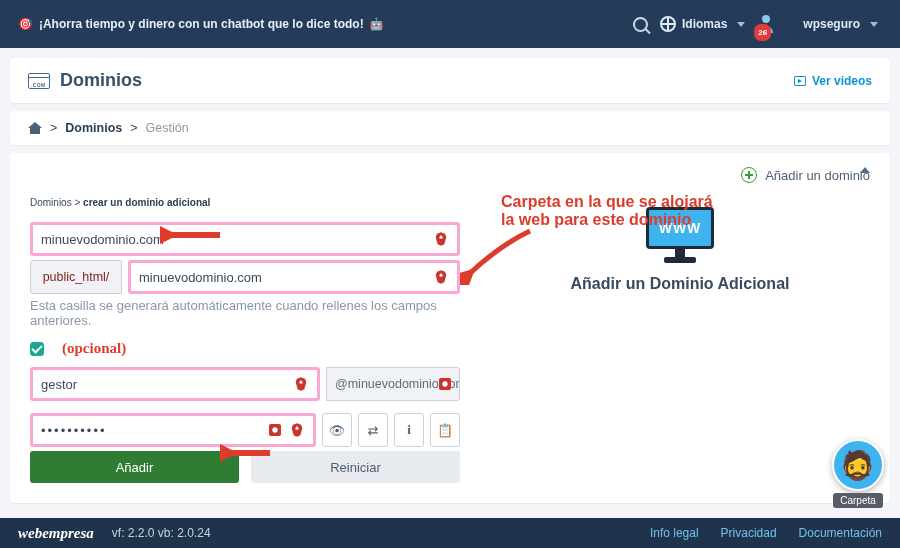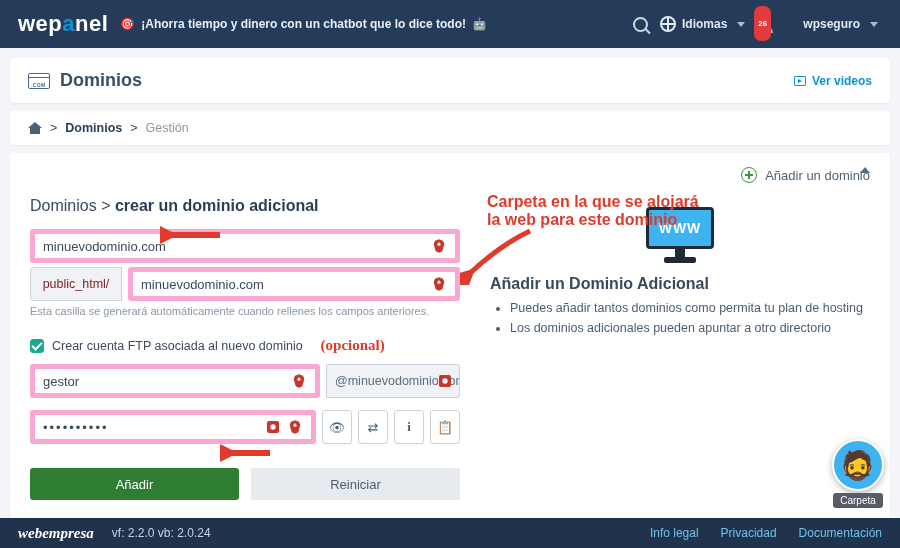--- a/index.html
+++ b/index.html
@@ -19,21 +19,21 @@
   .hdr-ico{width:26px;height:26px;border-radius:50%;display:inline-flex;align-items:center;justify-content:center;margin-left:6px;color:#c9d7e6}
   .hdr-btn{display:inline-flex;align-items:center;gap:6px;padding:4px 6px;font-size:12px;font-weight:700;color:#dfe9f3}
   .glyph-search{width:15px;height:15px;border:2px solid currentColor;border-radius:50%;position:relative}
   .glyph-search::after{content:"";position:absolute;width:7px;height:2px;background:currentColor;transform:rotate(45deg);right:-5px;bottom:-2px}
   .glyph-globe{width:16px;height:16px;border:2px solid currentColor;border-radius:50%;position:relative}
   .glyph-globe::before{content:"";position:absolute;top:0;bottom:0;left:50%;width:2px;background:currentColor;transform:translateX(-50%)}
   .glyph-globe::after{content:"";position:absolute;left:0;right:0;top:50%;height:2px;background:currentColor;transform:translateY(-50%)}
   .glyph-user{position:relative;width:18px;height:18px}
   .glyph-user::before{content:"";position:absolute;top:0;left:5px;width:8px;height:8px;background:#8dc7e9;border-radius:50%}
   .glyph-user::after{content:"";position:absolute;bottom:0;left:2px;width:14px;height:7px;background:#8dc7e9;border-radius:7px 7px 0 0}
-  .badge{position:absolute;bottom:-4px;left:3px;background:#e23b3b;color:#fff;border-radius:7px;font-size:8px;font-weight:700;padding:13px 4px}
+  .badge{position:absolute;bottom:-4px;left:3px;background:#e23b3b;color:#fff;border-radius:7px;font-size:8px;font-weight:700;padding:4px 4px}
   .chev{width:0;height:0;border-left:4px solid transparent;border-right:4px solid transparent;border-top:5px solid #a9bdd2;margin-left:4px}
   
   .card{background:var(--card);border-radius:4px;box-shadow:0 1px 2px rgba(0,0,0,.06)}
   .sec1{margin:10px 10px 0 10px;padding:12px 18px;display:flex;align-items:center;justify-content:space-between}
   .sec1 h1{margin:0;font-size:18px;font-weight:600;color:#39506a;display:flex;align-items:center;gap:10px}
   .dom-ico{width:22px;height:16px;border:1.5px solid #49688c;border-radius:2px;position:relative}
   .dom-ico::before{content:"";position:absolute;top:3px;left:0;right:0;height:1.5px;background:#49688c}
   .dom-ico::after{content:".COM";position:absolute;bottom:0;left:2px;font-size:5px;letter-spacing:.4px;color:#49688c;font-weight:700}
   .link{color:var(--accent);font-size:12px;display:inline-flex;align-items:center;gap:6px;font-weight:600}
   .vid-ico{width:12px;height:10px;border:1.5px solid var(--accent);border-radius:1px;position:relative}
@@ -47,73 +47,70 @@
   .main{margin:8px 10px 0 10px;position:relative;padding:14px 20px 20px 20px}
   .main-title{display:flex;align-items:center;justify-content:flex-end;gap:8px;color:#506276;font-size:13px;margin-bottom:14px}
   .plus-ico{width:16px;height:16px;border-radius:50%;border:1.5px solid #3b9b3b;position:relative}
   .plus-ico::before,.plus-ico::after{content:"";position:absolute;background:#3b9b3b}
   .plus-ico::before{left:3px;right:3px;top:50%;height:2px;transform:translateY(-50%)}
   .plus-ico::after{top:3px;bottom:3px;left:50%;width:2px;transform:translateX(-50%)}
   .collapse{position:absolute;top:14px;right:20px;width:0;height:0;border-left:5px solid transparent;border-right:5px solid transparent;border-bottom:6px solid #5a6c80}
   .cols{display:flex;gap:30px}
   .left{flex:0 0 430px}
   .right{flex:1;padding-top:6px}
-  .sbc{font-size:16px;margin-bottom:14px}
+  .sbc{font-size:10px;margin-bottom:14px}
   .sbc .strong{font-weight:700;color:#2c3e52}
   
-  .field{width:100%;height:34px;border:5px solid #f9a8d4;border-radius:3px;background:#fff;display:flex;align-items:center;padding:0 8px;font-size:13px;color:#3a4a5c;margin-bottom:4px;position:relative}
+  .field{width:100%;height:34px;border:3px solid #f9a8d4;border-radius:3px;background:#fff;display:flex;align-items:center;padding:0 8px;font-size:13px;color:#3a4a5c;margin-bottom:4px;position:relative}
   .row{display:flex;gap:6px;margin-bottom:4px}
   .prefix{flex:0 0 92px;background:#f0f2f5;color:#7f1d1d;display:flex;align-items:center;justify-content:center;height:34px;border:1px solid #c9d1da;border-top-left-radius:3px;border-bottom-left-radius:3px;font-size:12.5px}
   .grow{flex:1}
-  .hint{font-size:11px;color:var(--muted);margin:2px 0 20px 0}
+  .hint{font-size:13px;color:var(--muted);margin:2px 0 12px 0}
   .chk-row{display:flex;align-items:center;gap:8px;margin-bottom:10px;font-size:12.5px}
   .chk{width:14px;height:14px;border-radius:3px;border:1.5px solid #1aa88e;background:#1aa88e;position:relative}
   .chk::after{content:"";position:absolute;left:3px;top:0;width:4px;height:8px;border-right:2px solid #fff;border-bottom:2px solid #fff;transform:rotate(45deg)}
   .opt{color:var(--brand-red);font-weight:700;font-family:"Comic Sans MS",cursive;margin-left:10px;font-size:15px}
   .domain-suf{flex:0 0 134px;background:#f0f2f5;color:#5e6d7d;display:flex;align-items:center;height:34px;border:1px solid #c9d1da;border-top-right-radius:3px;border-bottom-right-radius:3px;font-size:12.5px;padding:0 8px;position:relative;overflow:hidden}
   .brave{position:absolute;width:16px;height:16px;right:8px;top:50%;transform:translateY(-50%)}
   .brave svg{display:block}
   .field .brave{right:8px}
   .domain-suf .brave{right:6px}
   .pw-row{display:flex;gap:6px;margin-top:8px}
   .pw-field{flex:1;position:relative}
   .icobtn{flex:0 0 30px;height:34px;border:1px solid #c9d1da;border-radius:3px;background:#fff;display:flex;align-items:center;justify-content:center;color:#4b5e73;font-size:13px}
-  .act-row{display:flex;gap:12px;margin-top:24px}
+  .act-row{display:flex;gap:12px;margin-top:4px}
   .btn{flex:1;height:32px;border:none;border-radius:3px;font-size:13px;font-weight:400;cursor:pointer}
   .btn-add{background:var(--green);color:#fff}
   .btn-reset{background:var(--reset);color:#4e5f71}
   
   .www{width:80px;height:60px;margin:0 auto 12px auto;position:relative}
   .www .screen{position:absolute;left:6px;right:6px;top:4px;bottom:14px;border:3px solid #1e2a38;border-radius:4px;background:#3fb2f0;display:flex;align-items:center;justify-content:center;color:#fff;font-weight:700;font-size:14px;letter-spacing:1px}
   .www .stand{position:absolute;bottom:6px;left:50%;transform:translateX(-50%);width:10px;height:8px;background:#1e2a38}
   .www .base{position:absolute;bottom:0;left:50%;transform:translateX(-50%);width:32px;height:6px;background:#1e2a38;border-radius:2px}
-  .right h3{text-align:left;font-size:16px;font-weight:600;margin:6px 0 8px 0;color:#374a5e}
+  .right h3{text-align:center;font-size:16px;font-weight:600;margin:6px 0 8px 0;color:#374a5e}
   .right ul{margin:0;padding-left:20px;font-size:12.5px;color:#4a5d71}
   .right li{margin-bottom:6px}
   
   .anno{position:absolute;color:var(--brand-red);font-family:"Comic Sans MS",cursive;font-weight:700;font-size:16px;line-height:18px;pointer-events:none}
   .arrow{position:absolute;pointer-events:none}
   
   .ftr{position:absolute;left:0;right:0;bottom:0;height:30px;background:var(--navy-d);color:#c6d3e1;display:flex;align-items:center;padding:0 18px;font-size:12px}
   .ftr .brand{font-family:Liberation Serif, serif;font-weight:700;font-style:italic;color:#fff;font-size:15px;margin-right:18px}
   .ftr .sp{flex:1}
   .ftr a{color:#6fc0ea;margin-left:22px;text-decoration:none}
   
   .tecbot{position:absolute;right:16px;bottom:40px;width:52px;display:flex;flex-direction:column;align-items:center}
   .tecbot .ava{width:52px;height:52px;border-radius:50%;background:#3fb2f0;border:2px solid #fff;box-shadow:0 2px 6px rgba(0,0,0,.3);display:flex;align-items:center;justify-content:center;font-size:28px}
   .tecbot .lbl{margin-top:2px;background:#555d66;color:#fff;font-size:10px;padding:2px 7px;border-radius:3px}
   .pw-dots{letter-spacing:2px}
 </style>
 </head>
 <body>
 
 <div class="hdr">
-  <span class="logo">
-    <span>wep</span><span class="o">a</span><span>nel</span>
-  </span>
   <span class="promo">
     <span>🎯</span>
     <span>¡Ahorra tiempo y dinero con un chatbot que lo dice todo!</span>
     <span>🤖</span>
   </span>
   <span class="hdr-sp"></span>
   <span class="hdr-ico">
       <span class="glyph-search"></span>
     </span>
   <span class="hdr-btn">
@@ -184,21 +181,20 @@
                 <path fill="#c8352b" d="M12 2l6 2 2 5-3 11-5 2-5-2L4 9l2-5z"></path>
                 <path fill="#fff" d="M12 6l3 4-3 2-3-2z"></path>
               </svg>
           </span>
         </div>
       </div>
       <div class="hint">Esta casilla se generará automáticamente cuando rellenes los campos anteriores.</div>
 
       <div class="chk-row">
         <span class="chk"></span>
-        <span>Crear cuenta FTP asociada al nuevo dominio</span>
         <span class="opt">(opcional)</span>
       </div>
 
       <div class="row">
         <div class="field grow" style="margin-bottom:4px">
           <span>gestor</span>
           <span class="brave">
             <svg viewBox="0 0 24 24" width="16" height="16">
                 <path fill="#c8352b" d="M12 2l6 2 2 5-3 11-5 2-5-2L4 9l2-5z"></path>
                 <path fill="#fff" d="M12 6l3 4-3 2-3-2z"></path>
@@ -252,28 +248,24 @@
       </div>
     </div>
 
     <div class="right">
       <div class="www">
         <div class="screen">WWW</div>
         <div class="stand"></div>
           <div class="base"></div>
       </div>
       <h3>Añadir un Dominio Adicional</h3>
-      <ul>
-        <li>Puedes añadir tantos dominios como permita tu plan de hosting</li>
-        <li>Los dominios adicionales pueden apuntar a otro directorio</li>
-      </ul>
     </div>
   </div>
 
-  <div class="anno" style="left:477px;top:40px">
+  <div class="anno" style="left:491px;top:40px">
     <div>Carpeta en la que se alojará</div>
     <div>la web para este dominio</div>
   </div>
   <svg class="arrow" style="left:450px;top:72px" width="80" height="60">
     <defs>
         <marker id="ah1" markerWidth="8" markerHeight="8" refX="2" refY="4" orient="auto">
           <path d="M8 0 L0 4 L8 8 z" fill="#de3b2c"></path>
         </marker>
       </defs>
     <path d="M70 6 Q40 20 8 50" stroke="#de3b2c" stroke-width="5" fill="none" marker-end="url(#ah1)"></path>

